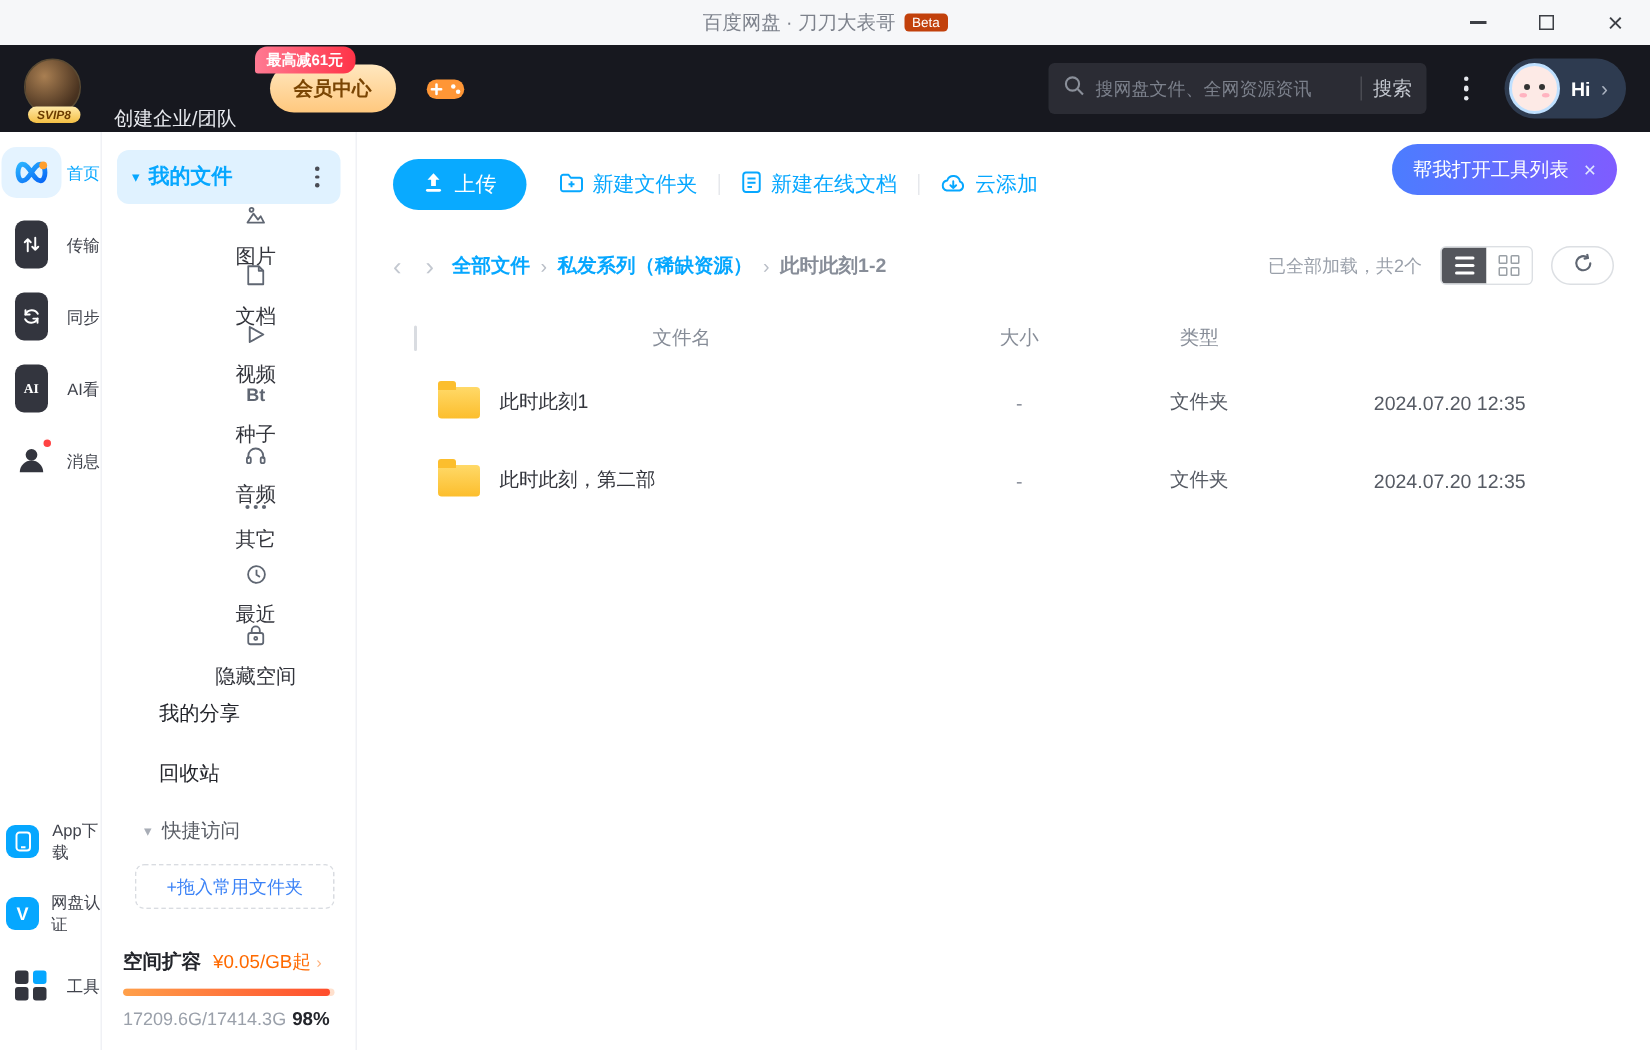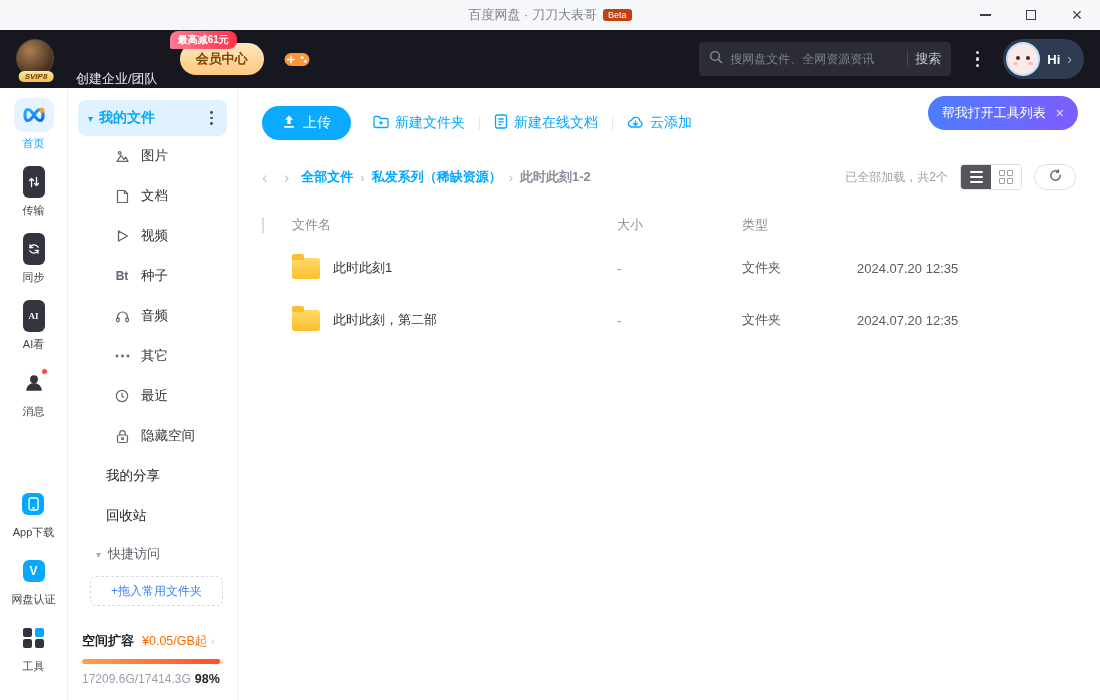--- a/index.html
+++ b/index.html
@@ -39,21 +39,21 @@
   .avatar::before { content:""; position:absolute; left:8px; top:12px; width:4px; height:4px; border-radius:50%; background:#333; box-shadow:10px 0 0 #333; }
   .avatar::after { content:""; position:absolute; left:5px; top:18px; width:5px; height:3px; border-radius:50%; background:#ffb3c0; box-shadow:15px 0 0 #ffb3c0; }
   .hi-text { color:#fff; font-size:13px; font-weight:bold; }
   .user-chevron { color:#aab2c0; font-size:14px; }
 
   
   .content { flex:1; display:flex; min-height:0; }
 
   
   .rail { width:68px; border-right:1px solid #f0f1f5; display:flex; flex-direction:column; align-items:center; padding:10px 0 12px; }
-  .rail-item { display:flex; flex-direction:column; align-items:center; gap:4px; margin-bottom:14px; cursor:pointer; }
+  .rail-item { display:flex; flex-direction:row; align-items:center; gap:4px; margin-bottom:14px; cursor:pointer; }
   .rail-item .ico-wrap { width:40px; height:34px; display:flex; align-items:center; justify-content:center; border-radius:10px; position:relative; }
   .rail-item.active .ico-wrap { background:#e4f3ff; }
   .rail-label { font-size:11px; color:#40434c; }
   .rail-item.active .rail-label { color:#06a7ff; }
   .dark-sq { width:22px; height:32px; border-radius:6px; background:#33353e; display:flex; align-items:center; justify-content:center; color:#fff;font-family:Liberation Serif, serif; }
   .blue-sq { width:22px; height:22px; border-radius:6px; background:#06a7ff; display:flex; align-items:center; justify-content:center; color:#fff; }
   .ai-glyph { font-size:9px; font-weight:bold; color:#fff; }
   .v-glyph { font-size:12px; font-weight:bold; color:#fff; }
   .red-dot { position:absolute; top:2px; right:6px; width:7px; height:7px; border-radius:50%; background:#ff4343; border:1.5px solid #fff; }
   .tools-grid { display:grid; grid-template-columns:9px 9px; gap:2.5px; }
@@ -61,21 +61,21 @@
   .tools-grid i.accent { background:#06a7ff; }
   .rail-bottom { margin-top:auto; display:flex; flex-direction:column; align-items:center; }
 
   
   .sidebar { width:170px; border-right:1px solid #f0f1f5; padding:12px 10px 14px; display:flex; flex-direction:column; }
   .myfiles-pill { background:#e0f2ff; border-radius:8px; height:36px; display:flex; align-items:center; padding:0 10px; cursor:pointer; flex:0 0 auto; }
   .myfiles-caret { color:#06a7ff; font-size:10px; margin-right:6px; }
   .myfiles-label { color:#06a7ff; font-size:14px; font-weight:bold; flex:1; }
   .pill-kebab { display:flex; flex-direction:column; gap:2.5px; padding:4px; cursor:pointer; }
   .pill-kebab i { width:2.8px; height:2.8px; border-radius:50%; background:#4a4d55; }
-  .cat-item { height:40px; display:flex; align-items:center; gap:11px; padding-left:36px; cursor:pointer; font-size:13.5px; color:#33353c; }
+  .cat-item { height:40px; display:flex; align-items:center; gap:11px; padding-left:36px; cursor:pointer; font-size:13.5px; color:#33353c;flex-direction:column; }
   .cat-item .cat-ico { width:16px; display:flex; justify-content:center; }
   .bt-glyph { font-size:12px; color:#5f6672; font-weight:bold; }
   .side-link { height:40px; display:flex; align-items:center; padding-left:28px; font-size:13.5px; color:#23252b; cursor:pointer; }
   .quick-row { height:36px; display:flex; align-items:center; gap:7px; padding-left:18px; font-size:13px; color:#5a5e66; cursor:pointer; }
   .quick-caret { color:#a8adb6; font-size:10px; }
   .drop-box { margin:4px 4px 0 12px; height:30px; border:1px dashed #d9dce1; border-radius:6px; display:flex; align-items:center; justify-content:center; color:#3b82f6; font-size:12px; cursor:pointer; }
   .storage { margin-top:auto; padding:0 4px; }
   .storage-top { display:flex; align-items:center; gap:8px; margin-bottom:9px; }
   .storage-title { font-size:13px; font-weight:bold; color:#23252b; }
   .storage-price { font-size:12.5px; color:#ff6a00; cursor:pointer; }
@@ -109,21 +109,21 @@
   .view-toggle { display:inline-flex; border:1px solid #dcdfe3; border-radius:4px; overflow:hidden; }
   .view-seg { width:30px; height:24px; display:flex; align-items:center; justify-content:center; cursor:pointer; background:#fff; }
   .view-seg.active { background:#54565c; }
   .list-glyph { display:flex; flex-direction:column; gap:3px; }
   .list-glyph i { width:13px; height:1.8px; background:#fff; border-radius:1px; }
   .grid-glyph { display:grid; grid-template-columns:6px 6px; gap:2px; }
   .grid-glyph i { width:6px; height:6px; border:1.3px solid #9aa0a6; border-radius:1px; }
   .refresh-btn { width:42px; height:26px; border:1px solid #dcdfe3; background:#fff; border-radius:13px; display:flex; align-items:center; justify-content:center; cursor:pointer; }
 
   .file-table { margin-top:18px; }
-  .t-row { display:grid; grid-template-columns:30px 325px 125px 115px 1fr; align-items:center; }
+  .t-row { display:grid; grid-template-columns:30px 325px 125px 115px 1fr; align-items:center;text-align:center; }
   .t-head { height:34px; font-size:13px; color:#878d98; }
   .t-body-row { height:52px; font-size:13px; color:#33353c; cursor:pointer; border-radius:8px; }
   .cb { width:14px; height:14px; border:1px solid #d9dce1; border-radius:2.5px; background:#fff; cursor:pointer; }
   .name-cell { display:flex; align-items:center; gap:13px; }
   .folder-ico { position:relative; width:28px; height:21px; background:linear-gradient(180deg,#ffd968,#fcbe2d); border-radius:2.5px; flex:0 0 auto; }
   .folder-ico::before { content:""; position:absolute; top:-4px; left:0; width:12px; height:6px; background:#fcbe2d; border-radius:2px 2px 0 0; }
   .size-cell { color:#878d98; }
   .type-cell { color:#565b64; }
   .time-cell { color:#565b64; }
   .mod-head { display:flex; align-items:center; gap:5px; }

